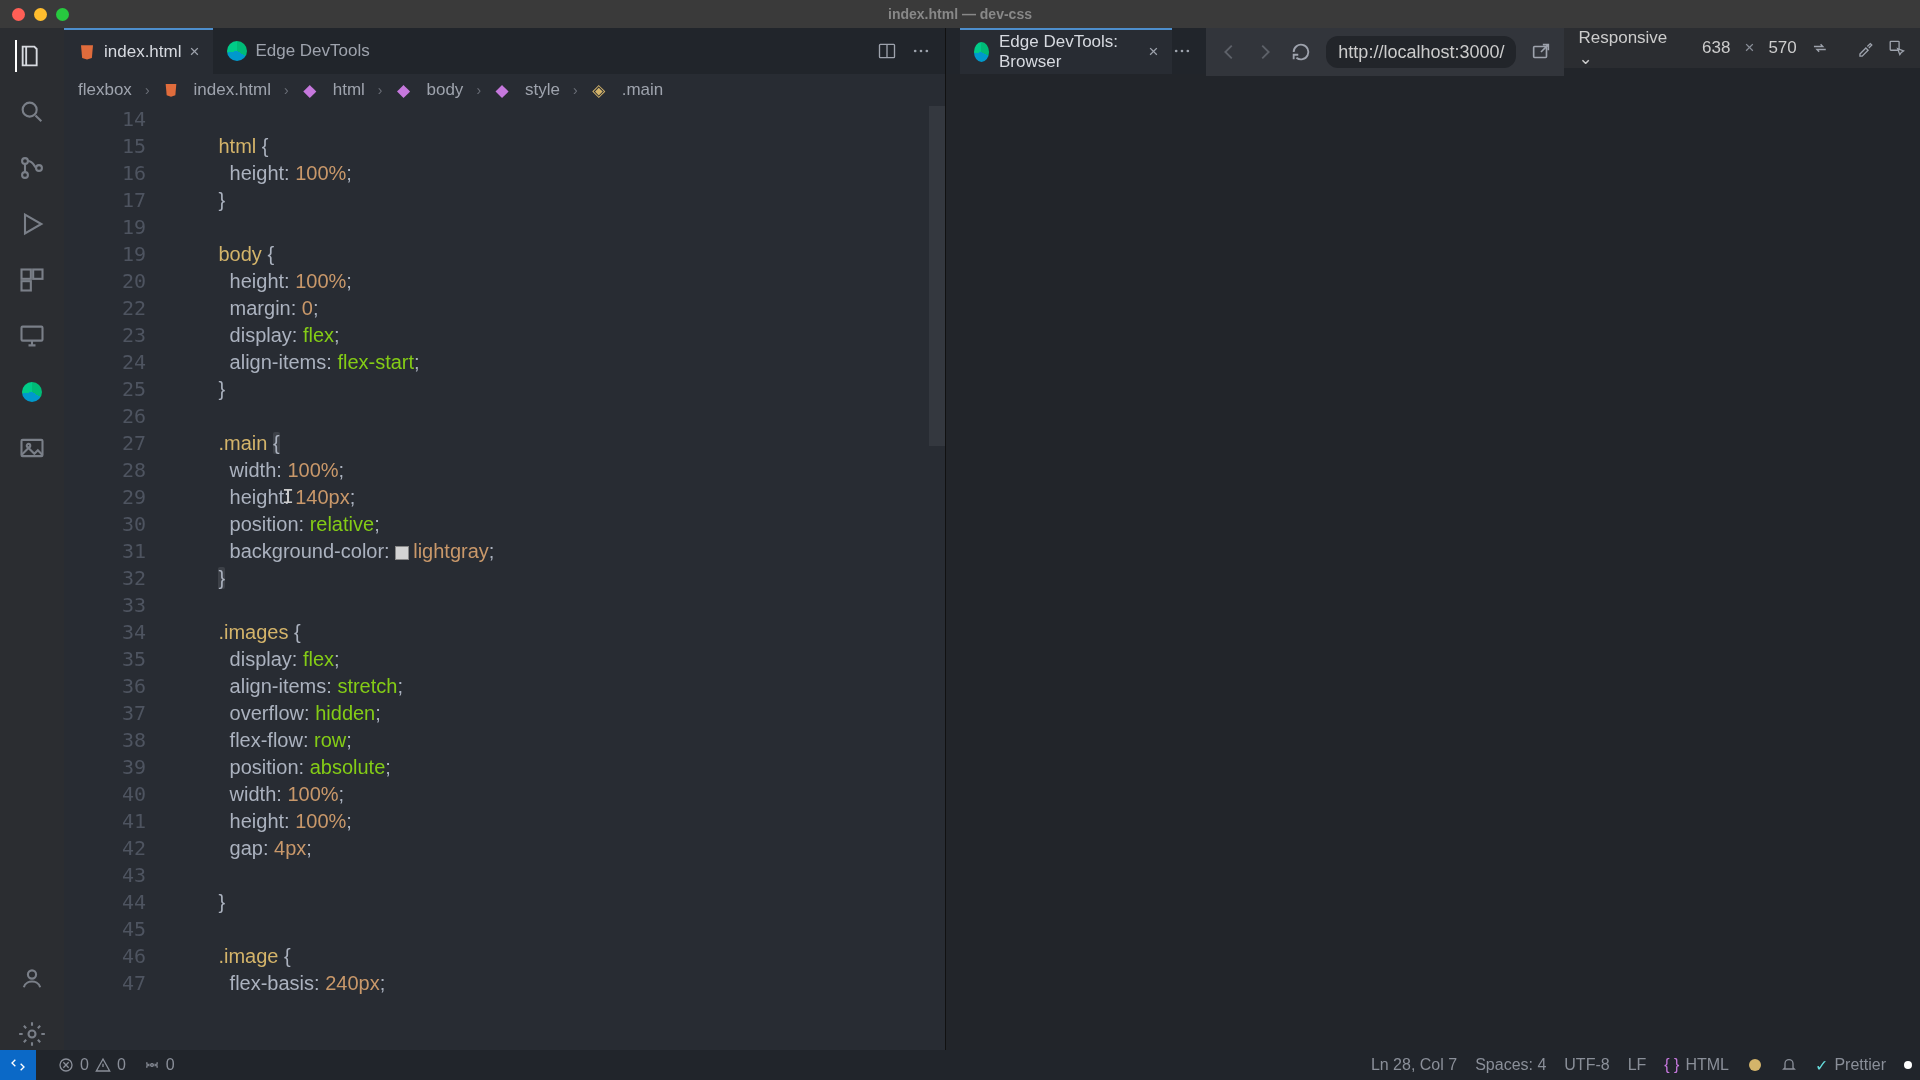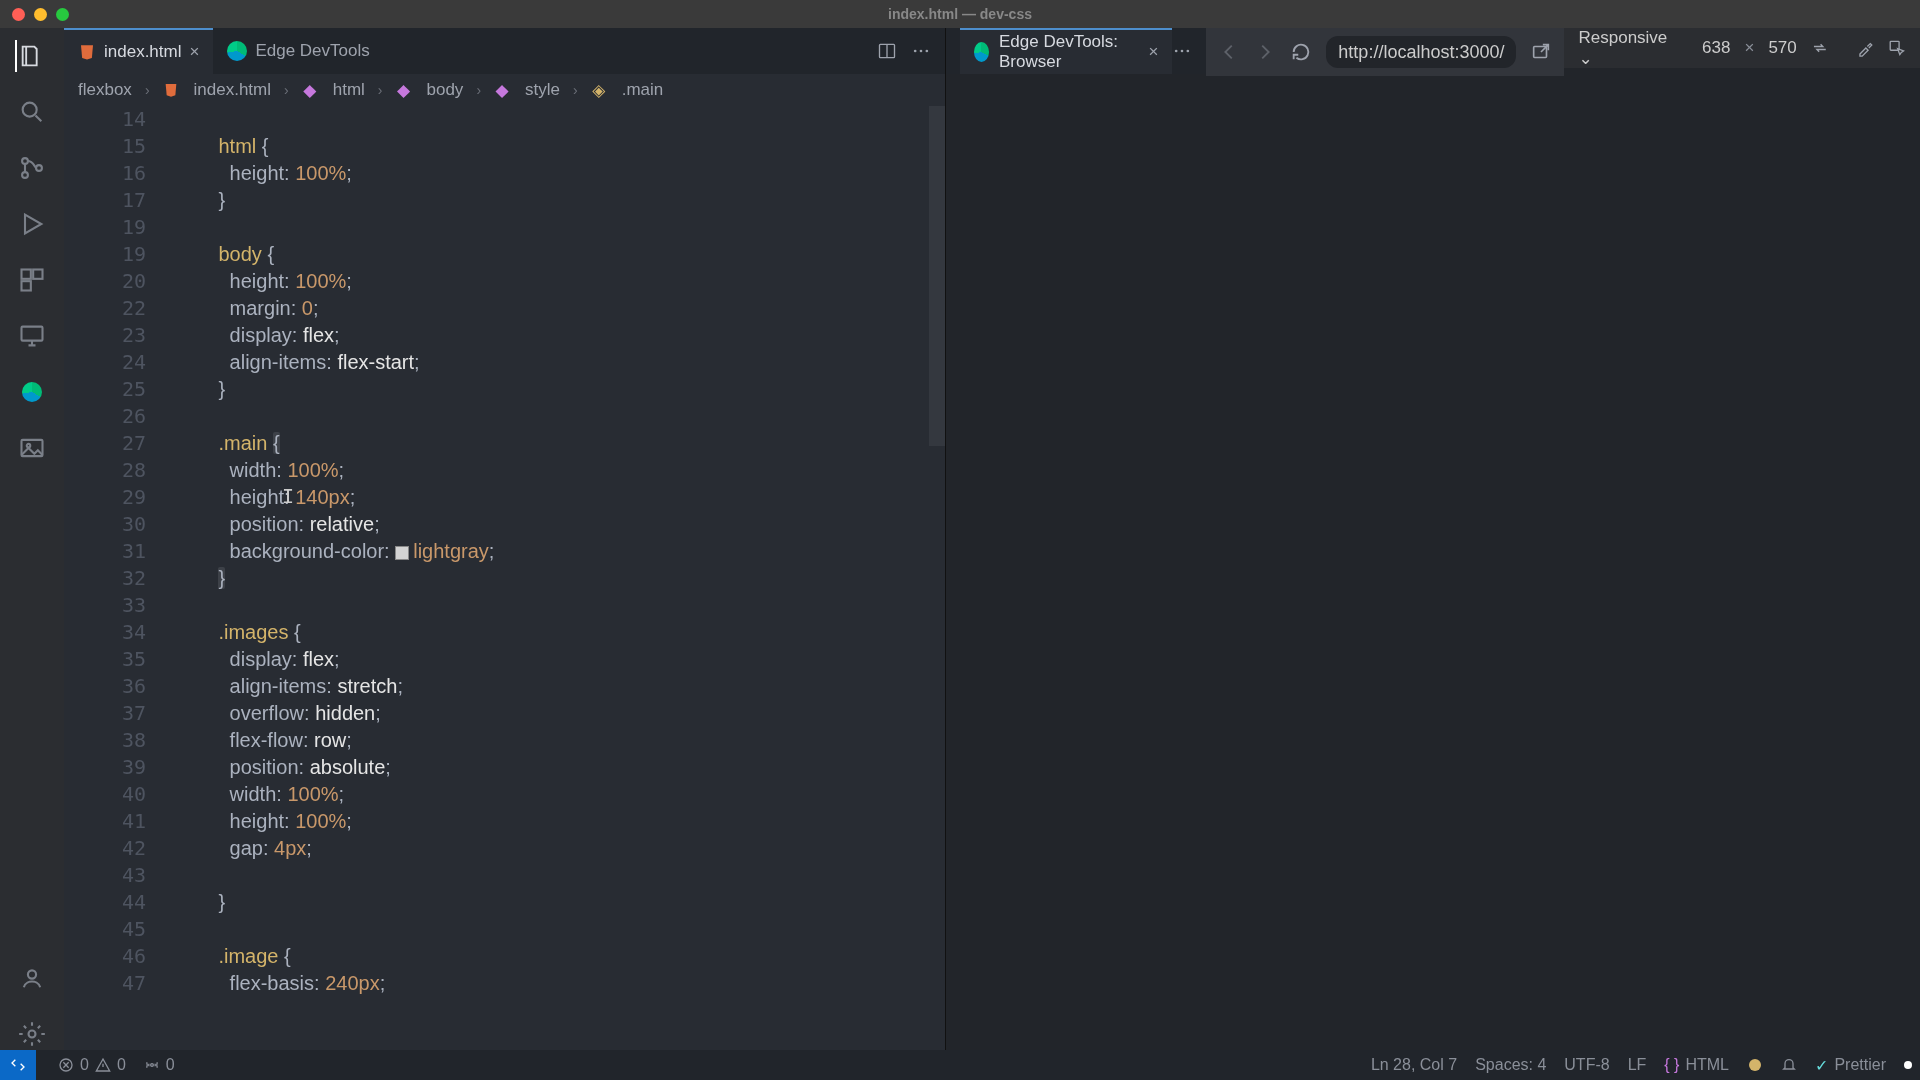--- a/index.html
+++ b/index.html
@@ -40,21 +40,21 @@
 
 
 .code-scroll { flex:1; position:relative; overflow:hidden; background:#282c33; }
 .code-lines { position:absolute; left:0; top:0; right:0; font-family: "Menlo","Consolas",monospace; font-size:20px; line-height:27px; }
 .line { display:flex; }
 .lineno { width:110px; text-align:right; color:#4e5460; padding-right:28px; user-select:none; font-family: "Menlo","Consolas",monospace; }
 .code { white-space:pre; color:#abb2bf; }
 .tk-sel{color:#d4b46a}
 .tk-prop{color:#abb2bf}
 .tk-num{color:#c9986a}
-.tk-name{color:#e5e5e5}
+.tk-name{color:#84cc16}
 .tk-pun{color:#abb2bf}
 .tk-const{color:#c9986a}
 .colorbox{display:inline-block;width:14px;height:14px;border:1px solid #888;vertical-align:middle;margin-right:4px}
 .cursor-I{position:absolute;color:#ccc;font-family:monospace;font-size:20px}
 .hl-brace{background:#3d4148;border-radius:2px}
 .minimap{position:absolute;right:0;top:0;width:16px;height:340px;background:#34383f}
 
 
 .dt-tab { height:46px; background:#21252b; display:flex; align-items:center; padding-left:14px; }
 .dt-tab .tab { gap:10px; }

